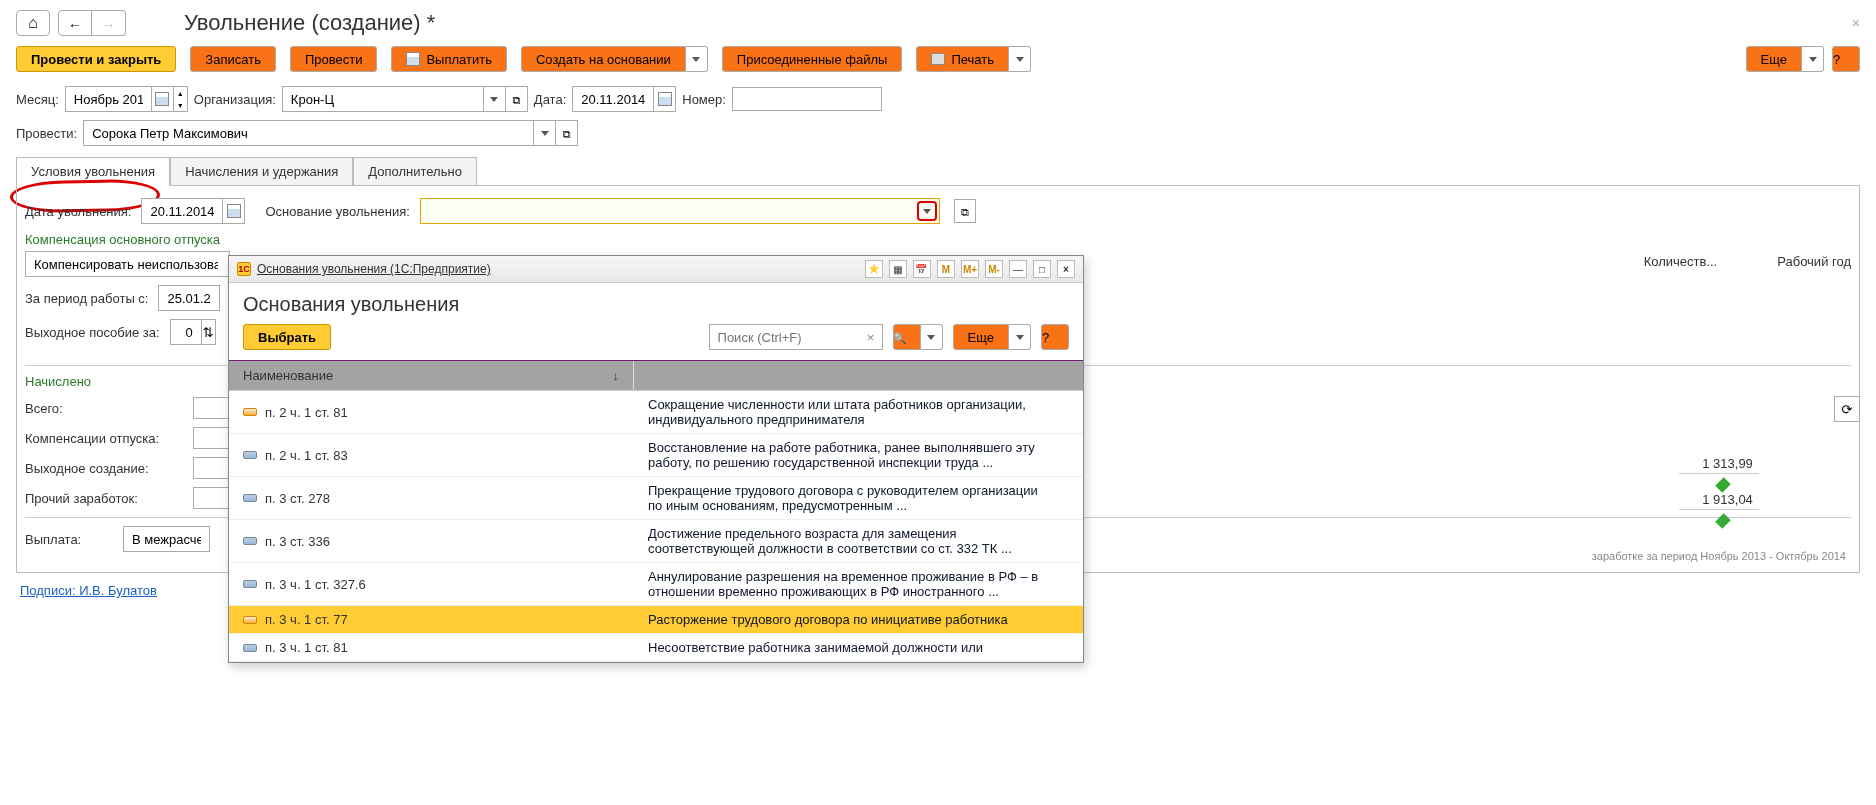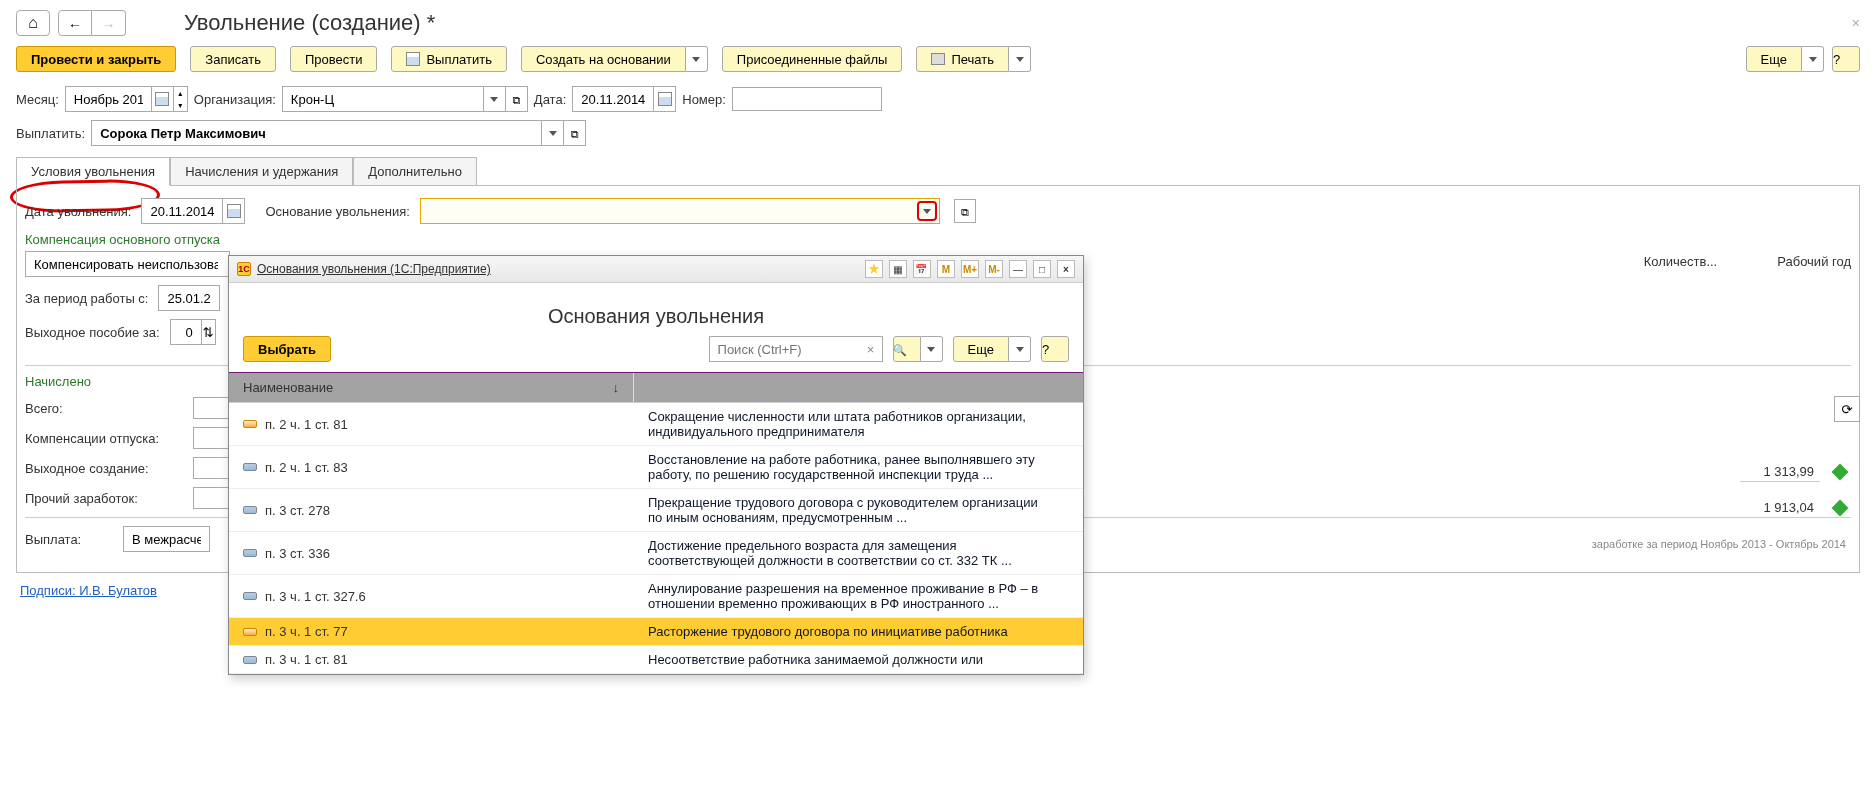--- a/index.html
+++ b/index.html
@@ -9,21 +9,21 @@
 .topbar { display: flex; align-items: center; gap: 8px; padding: 10px 16px 6px; }
 .nav-btn { width: 34px; height: 26px; border: 1px solid #aaa; border-radius: 4px; background: #fff; display: inline-flex; align-items: center; justify-content: center; cursor: pointer; }
 .nav-group { display: flex; }
 .nav-group .nav-btn:first-child { border-top-right-radius: 0; border-bottom-right-radius: 0; }
 .nav-group .nav-btn:last-child { border-top-left-radius: 0; border-bottom-left-radius: 0; border-left: none; }
 .page-title { font-size: 22px; font-weight: 400; margin-left: 50px; }
 .close-x { margin-left: auto; color: #aaa; font-size: 14px; cursor: pointer; }
 
 
 .toolbar { display: flex; align-items: flex-end; gap: 14px; padding: 4px 16px 10px; }
-.btn { height: 26px; padding: 0 14px; border: 1px solid #aaa; border-radius: 3px; background: #fef9c3; font-size: 13px; cursor: pointer; display: inline-flex; align-items: center; gap: 6px; }
+.btn { height: 26px; padding: 0 14px; border: 1px solid #aaa; border-radius: 3px; background: #f97316; font-size: 13px; cursor: pointer; display: inline-flex; align-items: center; gap: 6px; }
 .btn-primary { background: #ffcc33; border-color: #cc9900; font-weight: bold; }
 .btn-split { display: inline-flex; }
 .btn-split .btn { border-radius: 3px 0 0 3px; }
 .btn-split .drop { width: 22px; height: 26px; border: 1px solid #aaa; border-left: none; border-radius: 0 3px 3px 0; background: #fff; display: inline-flex; align-items: center; justify-content: center; cursor: pointer; }
 .toolbar-right { margin-left: auto; display: flex; gap: 8px; }
 .down-arrow-ico { width: 0; height: 0; border-left: 4px solid transparent; border-right: 4px solid transparent; border-top: 5px solid #555; }
 .print-ico { width: 14px; height: 12px; background: #ddd; border: 1px solid #888; position: relative; }
 
 
 .form-row { display: flex; align-items: center; gap: 6px; padding: 4px 16px; }
@@ -67,21 +67,21 @@
 .link { color: #2060c0; text-decoration: underline; cursor: pointer; }
 .signatures { padding: 10px 20px; }
 
 
 .popup { position: absolute; left: 228px; top: 255px; width: 856px; background: #fff; border: 1px solid #888; box-shadow: 2px 4px 10px rgba(0,0,0,0.2); z-index: 10; }
 .popup-title { display: flex; align-items: center; gap: 6px; padding: 4px 8px; background: linear-gradient(#f6f6f6,#e8e8e8); border-bottom: 1px solid #ccc; font-size: 12px; }
 .popup-title-text { flex: 1; text-decoration: underline; }
 .popup-tool { width: 18px; height: 18px; border: 1px solid #bbb; background: #fff; display: inline-flex; align-items: center; justify-content: center; font-size: 10px; cursor: pointer; }
 .popup-tool.m { color: #c80; font-weight: bold; }
 .popup-tool.x { font-weight: bold; }
-.popup-header { font-size: 20px; padding: 22px 14px 8px; text-align: center; }
+.popup-header { font-size: 20px; padding: 10px 14px 8px; }
 .popup-toolbar { display: flex; align-items: center; gap: 10px; padding: 0 14px 10px; }
 .search-wrap { display: inline-flex; border: 1px solid #aaa; height: 26px; align-items: center; margin-left: auto; }
 .search-wrap input { border: none; outline: none; padding: 0 8px; width: 150px; font-size: 13px; }
 .search-x { width: 22px; text-align: center; color: #888; cursor: pointer; }
 .popup-table-head { display: flex; background: #a3a3a3; border-top: 1px solid #701a75; border-bottom: 1px solid #ccc; font-size: 13px; }
 .popup-th { padding: 7px 14px; border-right: 1px solid #ddd; }
 .popup-th.name { width: 405px; display:flex; justify-content: space-between; }
 .popup-body { max-height: 280px; overflow: hidden; }
 .popup-row { display: flex; border-bottom: 1px solid #eee; font-size: 13px; }
 .popup-row.selected { background: #ffcc33; }
@@ -94,21 +94,21 @@
 
 .home-ico::before { content: "⌂"; font-size: 16px; }
 .left-ico::before { content: "←"; font-size: 14px; font-weight: bold; }
 .right-ico::before { content: "→"; font-size: 14px; color: #bbb; font-weight: bold; }
 .cal-ico { width: 14px; height: 14px; border: 1px solid #888; background: linear-gradient(#fff 30%, #cde 30%); }
 .open-ico::before { content: "⧉"; font-size: 11px; }
 .star-ico { width:12px; height:12px; background:#fc3; clip-path: polygon(50% 0, 61% 35%, 98% 35%, 68% 57%, 79% 91%, 50% 70%, 21% 91%, 32% 57%, 2% 35%, 39% 35%); }
 .mag-ico::before { content: "🔍"; font-size: 11px; }
 
 .right-summary { position: absolute; right: 30px; top: 454px; font-size: 13px; }
-.right-summary .row { display: flex; align-items: center; justify-content: flex-end; gap: 6px; height: 36px; }
+.right-summary .row { display: flex; align-items: center; justify-content: flex-end; gap: 6px; height: 36px; flex-direction: column; }
 </style>
 </head>
 <body>
 
 <div class="topbar">
   <button class="nav-btn">
       <span class="home-ico"></span>
     </button>
   <div class="nav-group">
     <button class="nav-btn">
@@ -184,23 +184,23 @@
     <input style="width: 80px;" value="20.11.2014">
     <button class="combo-btn">
         <span class="cal-ico"></span>
       </button>
   </div>
   <span class="label">Номер:</span>
   <input class="input" style="width: 150px;" value="">
 </div>
 
 <div class="form-row">
-  <span class="label">Выплатить:</span>
+  <span class="label">Провести:</span>
   <div class="input-combo">
-    <input style="width: 449px; font-weight: bold;" value="Сорока Петр Максимович">
+    <input style="width: 449px;" value="Сорока Петр Максимович">
     <button class="combo-btn">
         <span class="down-arrow-ico"></span>
       </button>
     <button class="combo-btn">
         <span class="open-ico"></span>
       </button>
   </div>
 </div>
 
 <div class="tabs">

